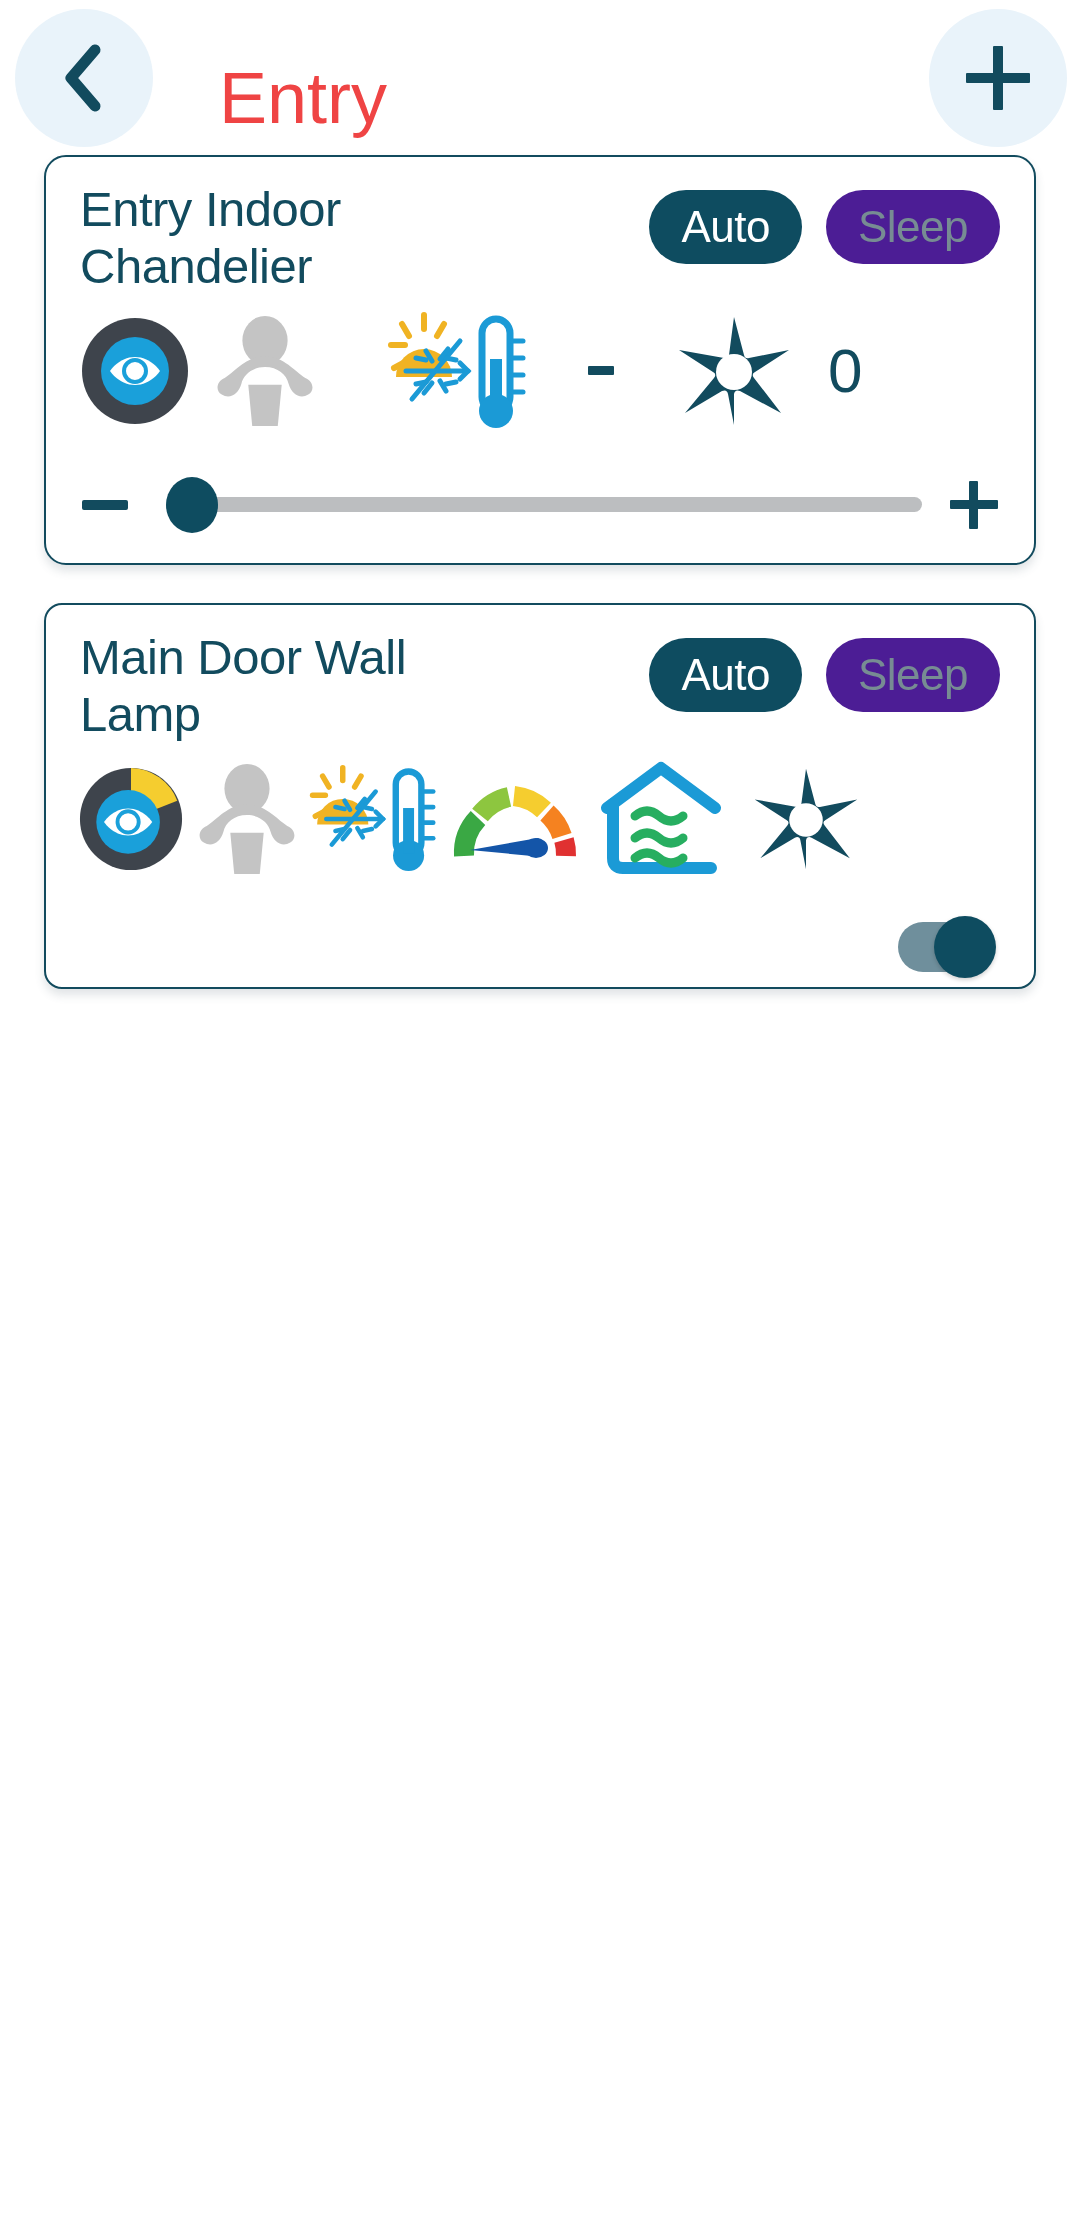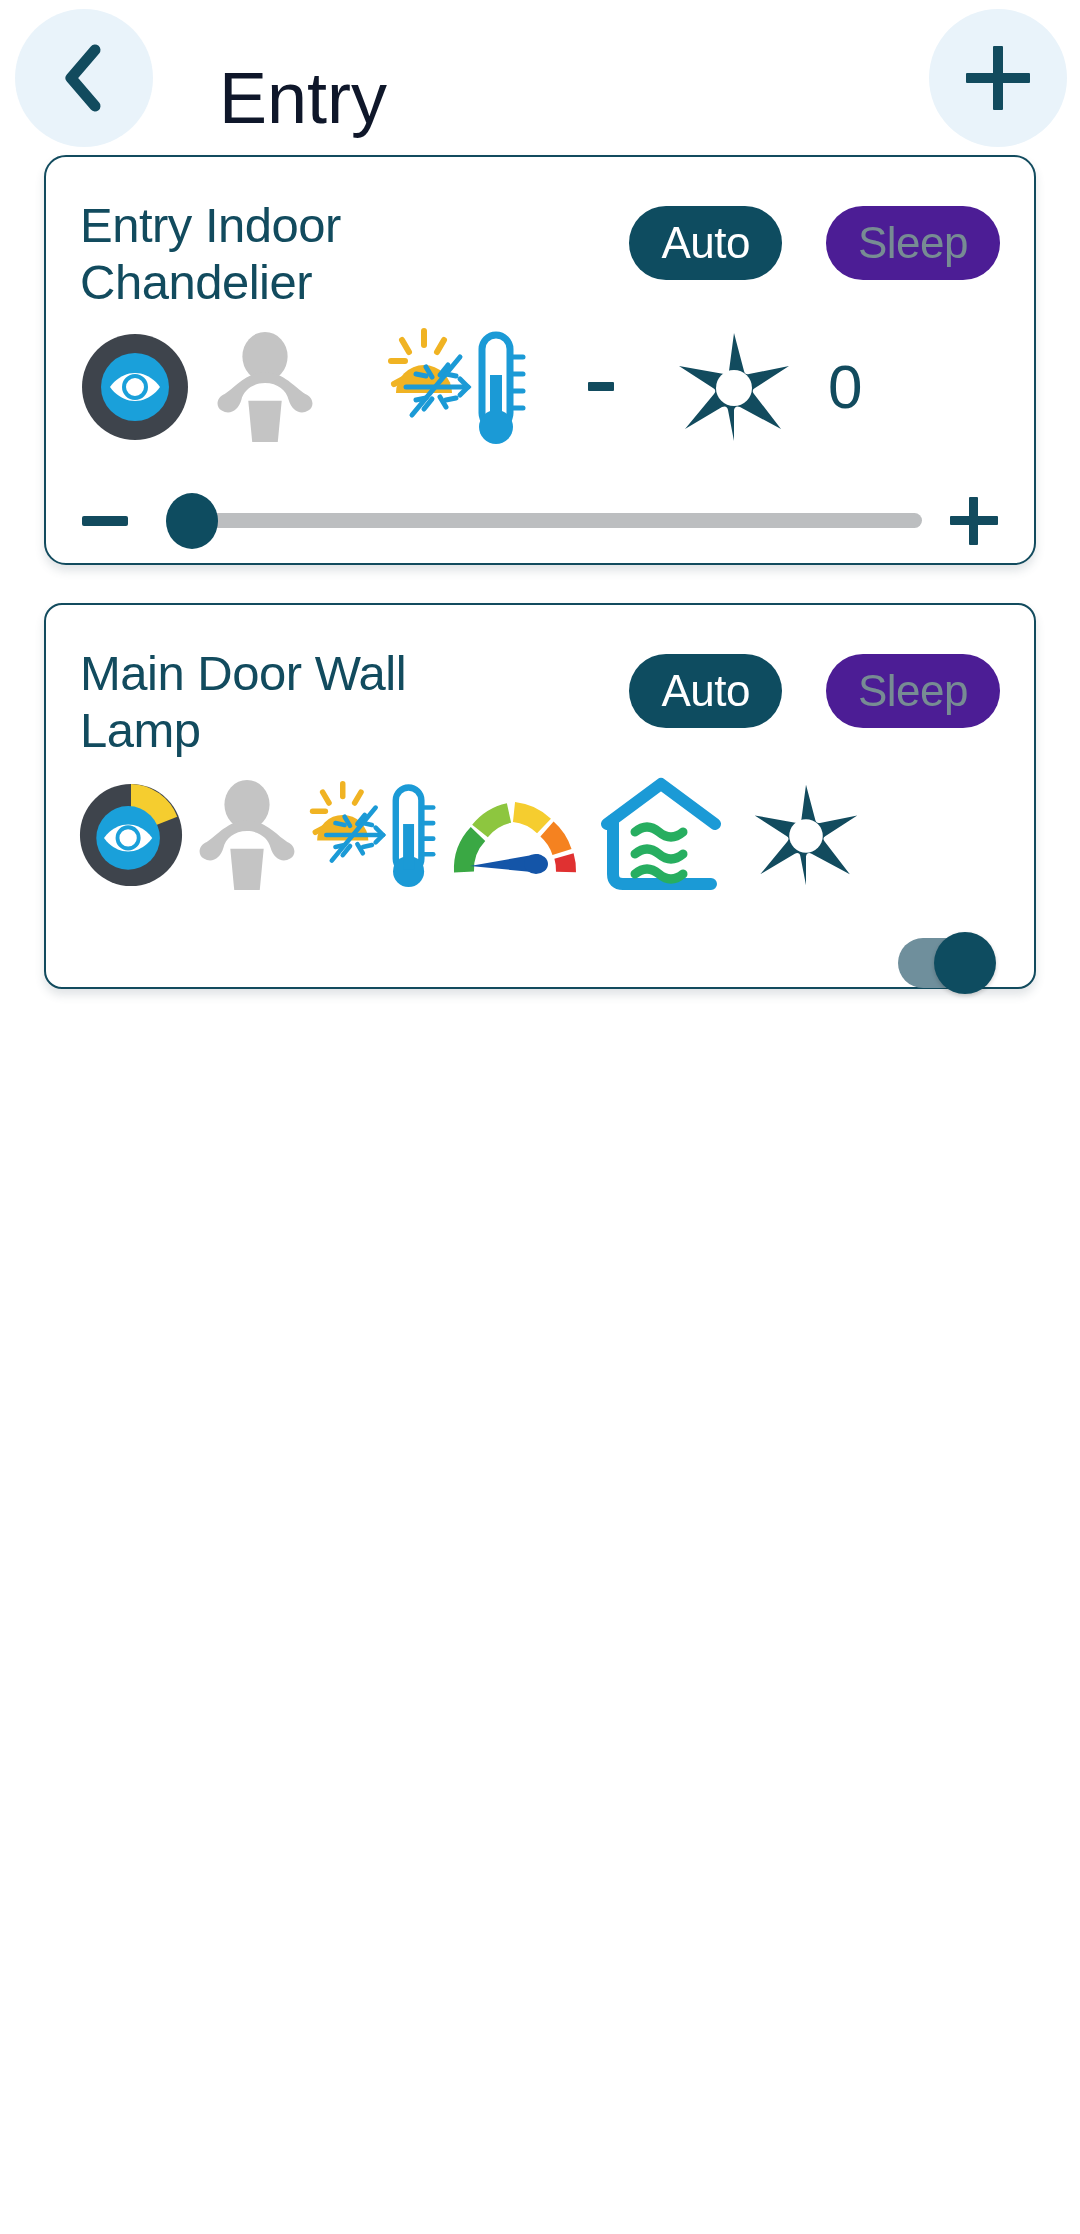--- a/index.html
+++ b/index.html
@@ -18,47 +18,47 @@
   }
   .circle-btn {
     width:138px; height:138px; border-radius:50%;
     background:#e9f3fa;
     display:flex; align-items:center; justify-content:center;
     flex:0 0 auto;
   }
   .circle-btn.left { margin-left:15px; }
   .circle-btn.right { margin-left:auto; margin-right:13px; }
   .page-title {
-    font-size:72px; color:#0f172a; font-weight:400;
+    font-size:72px; color:#ef4444; font-weight:400;
     margin-left:66px; letter-spacing:0px; line-height:1;margin-top:41px;
   }
 
   
   .cards { padding:0 44px; }
   .card {
     position:relative;
     border:2px solid #124b5e;
     border-radius:22px;
     background:#ffffff;
     box-shadow:0 6px 10px rgba(70,90,100,0.16);
     margin-bottom:38px;
   }
   .card-1 { height:410px; }
   .card-2 { height:386px;border-radius:18px; }
 
   .card-top {
     display:flex; align-items:flex-start;
-    padding:40px 34px 0 34px;
+    padding:24px 34px 0 34px;
   }
   .device-name {
     font-size:49px; color:#124b5e; line-height:1.17;
     font-weight:400; letter-spacing:-0.5px;
     max-width:330px;
   }
-  .mode-pills { display:flex; gap:44px; margin-left:auto; padding-top:9px; }
+  .mode-pills { display:flex; gap:24px; margin-left:auto; padding-top:9px; }
   .pill {
     border-radius:40px;
     padding:0 32px; height:74px;
     display:flex; align-items:center; justify-content:center;
     font-size:44px; letter-spacing:-0.5px;
   }
   .pill.active   { background:#0e4c60; color:#ffffff; }
   .pill.inactive { background:#4c1d95; color:#778c93; }
 
   

